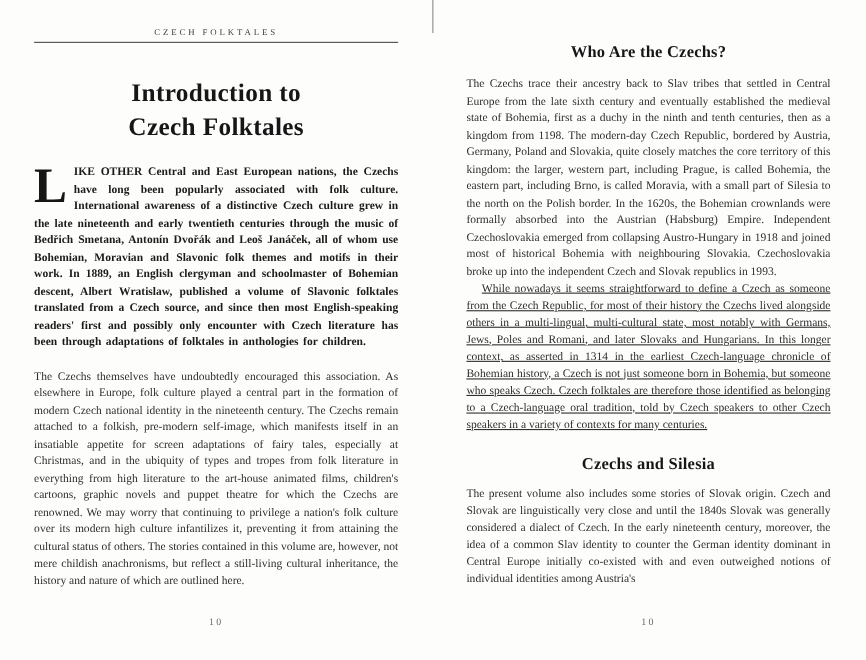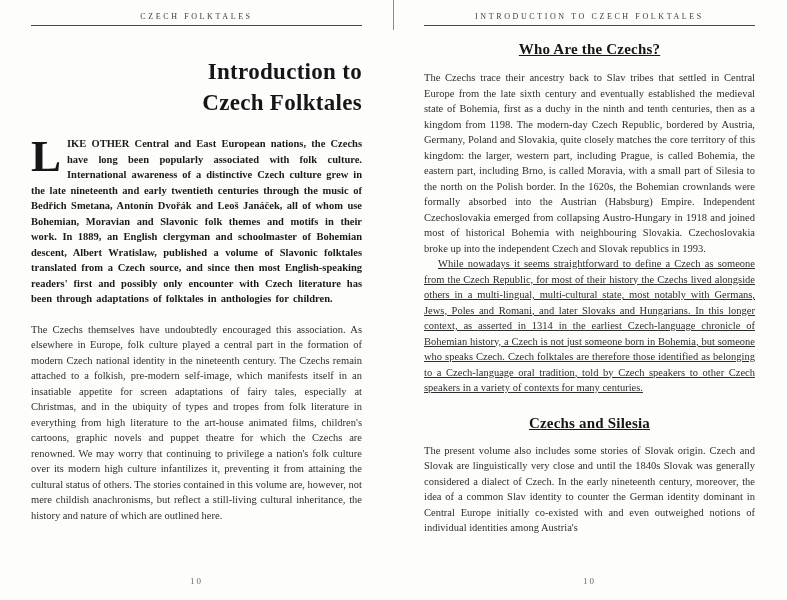--- a/index.html
+++ b/index.html
@@ -27,35 +27,35 @@
     top: 0;
     width: 1px;
     height: 30px;
     background: #8a8a8a;
   }
   .page {
     position: relative;
     width: 393px;
     height: 600px;
     box-sizing: border-box;
-    padding: 12px 31px 0 31px;
+    padding: 25px 31px 0 31px;
   }
   .running-header {
     text-align: center;
     font-size: 8px;
     letter-spacing: 2.6px;
     color: #3d3d3d;
     border-bottom: 1px solid #4a4a4a;
     padding-bottom: 4px;
     font-variant: small-caps;
     text-transform: uppercase;
   }
   .chapter-title {
     margin: 30px 0 18px 0;
-    text-align: right;
+    text-align: center;
     font-size: 23px;
     line-height: 31px;
     font-weight: 700;
     color: #161616;
     letter-spacing: 0.3px;
   }
   .body-text {
     font-size: 10.5px;
     line-height: 15.5px;
     text-align: justify;
@@ -82,28 +82,27 @@
     text-indent: 14px;
     text-decoration: underline;
   }
   .section-heading {
     margin: 15px 0 11px 0;
     text-align: center;
     font-size: 15px;
     font-weight: 700;
     color: #161616;
     letter-spacing: 0.2px;
-    text-decoration: underline;
   }
   .section-heading.second {
     margin-top: 19px;
   }
   .page-number {
     position: absolute;
-    bottom: 14px;
+    bottom: 30px;
     left: 0;
     width: 100%;
     text-align: center;
     font-size: 9px;
     letter-spacing: 2px;
     color: #6a6a6a;
   }
   .rp-first {
     margin-top: 12px;
   }
@@ -120,21 +119,20 @@
     <h1 class="chapter-title"><span>Introduction to</span><br><span>Czech Folktales</span></h1>
 
     <p class="body-text lead"><span class="dropcap">L</span><span>IKE OTHER Central and East European nations, the Czechs have long been popularly associated with folk culture. International awareness of a distinctive Czech culture grew in the late nineteenth and early twentieth centuries through the music of Bedřich Smetana, Antonín Dvořák and Leoš Janáček, all of whom use Bohemian, Moravian and Slavonic folk themes and motifs in their work. In 1889, an English clergyman and schoolmaster of Bohemian descent, Albert Wratislaw, published a volume of Slavonic folktales translated from a Czech source, and since then most English-speaking readers' first and possibly only encounter with Czech literature has been through adaptations of folktales in anthologies for children.</span></p>
 
     <p class="body-text para-gap">The Czechs themselves have undoubtedly encouraged this association. As elsewhere in Europe, folk culture played a central part in the formation of modern Czech national identity in the nineteenth century. The Czechs remain attached to a folkish, pre-modern self-image, which manifests itself in an insatiable appetite for screen adaptations of fairy tales, especially at Christmas, and in the ubiquity of types and tropes from folk literature in everything from high literature to the art-house animated films, children's cartoons, graphic novels and puppet theatre for which the Czechs are renowned. We may worry that continuing to privilege a nation's folk culture over its modern high culture infantilizes it, preventing it from attaining the cultural status of others. The stories contained in this volume are, however, not mere childish anachronisms, but reflect a still-living cultural inheritance, the history and nature of which are outlined here.</p>
 
     <div class="page-number">10</div>
   </div>
 
   <div class="page">
-    <div class="running-header">INTRODUCTION TO CZECH FOLKTALES</div>
 
     <h2 class="section-heading">Who Are the Czechs?</h2>
 
     <p class="body-text rp-first">The Czechs trace their ancestry back to Slav tribes that settled in Central Europe from the late sixth century and eventually established the medieval state of Bohemia, first as a duchy in the ninth and tenth centuries, then as a kingdom from 1198. The modern-day Czech Republic, bordered by Austria, Germany, Poland and Slovakia, quite closely matches the core territory of this kingdom: the larger, western part, including Prague, is called Bohemia, the eastern part, including Brno, is called Moravia, with a small part of Silesia to the north on the Polish border. In the 1620s, the Bohemian crownlands were formally absorbed into the Austrian (Habsburg) Empire. Independent Czechoslovakia emerged from collapsing Austro-Hungary in 1918 and joined most of historical Bohemia with neighbouring Slovakia. Czechoslovakia broke up into the independent Czech and Slovak republics in 1993.</p>
 
     <p class="body-text indent-first">While nowadays it seems straightforward to define a Czech as someone from the Czech Republic, for most of their history the Czechs lived alongside others in a multi-lingual, multi-cultural state, most notably with Germans, Jews, Poles and Romani, and later Slovaks and Hungarians. In this longer context, as asserted in 1314 in the earliest Czech-language chronicle of Bohemian history, a Czech is not just someone born in Bohemia, but someone who speaks Czech. Czech folktales are therefore those identified as belonging to a Czech-language oral tradition, told by Czech speakers to other Czech speakers in a variety of contexts for many centuries.</p>
 
     <h2 class="section-heading second">Czechs and Silesia</h2>
 
     <p class="body-text">The present volume also includes some stories of Slovak origin. Czech and Slovak are linguistically very close and until the 1840s Slovak was generally considered a dialect of Czech. In the early nineteenth century, moreover, the idea of a common Slav identity to counter the German identity dominant in Central Europe initially co-existed with and even outweighed notions of individual identities among Austria's</p>

